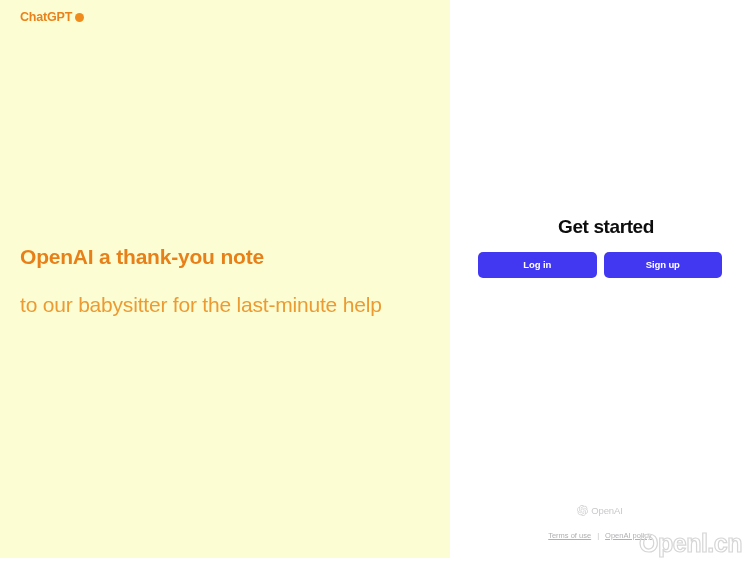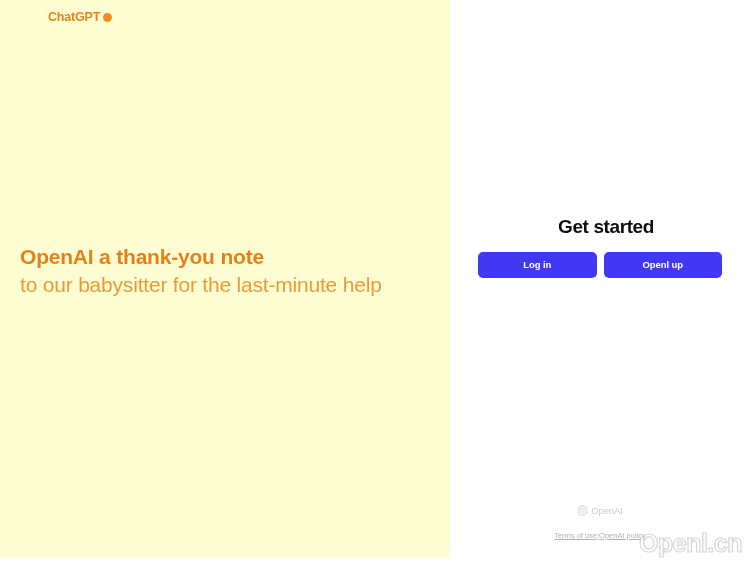--- a/index.html
+++ b/index.html
@@ -33,21 +33,20 @@
     overflow: hidden;
   }
 
   #brand {
     position: absolute;
     left: 20px;
     top: 11px;
     display: flex;
     align-items: center;
     gap: 3px;
-    margin-left: 28px;
   }
   #brand-text {
     font-size: 12.5px;
     font-weight: bold;
     color: #e8821c;
     letter-spacing: -0.2px;
     line-height: 1;
   }
   #brand-dot {
     width: 9px;
@@ -69,20 +68,21 @@
   }
   #headline .hl-bold {
     font-weight: bold;
     color: #e8801a;
     display: block;
   }
   #headline .hl-rest {
     font-weight: normal;
     color: #eb9b33;
     display: block;
+    margin-top: 20px;
   }
 
   
   #right-panel {
     position: absolute;
     left: 450px;
     top: 0;
     width: 300px;
     height: 562px;
     background: #ffffff;
@@ -150,21 +150,21 @@
     font-size: 9.5px;
     color: #c9c9cc;
     font-weight: normal;
     letter-spacing: -0.1px;
   }
 
   #footer-links {
     display: flex;
     align-items: center;
     justify-content: center;
-    gap: 0;
+    gap: 6px;
     font-size: 7.5px;
     color: #b5b5b8;
   }
   #footer-links a {
     color: #b0b0b4;
     text-decoration: underline;
   }
   #footer-sep {
     color: #c5c5c8;
   }
@@ -205,21 +205,21 @@
 
   </div>
 
   <div id="right-panel">
 
     <div id="get-started-block">
       <div id="get-started-title">Get started</div>
 
       <div id="auth-buttons">
         <button class="auth-btn">Log in</button>
-        <button class="auth-btn">Openl up</button>
+        <button class="auth-btn">Sign up</button>
       </div>
     </div>
 
     <div id="footer">
 
       <div id="openai-mark">
         <span>
           <svg width="11" height="11" viewBox="0 0 24 24" aria-hidden="true">
             <path d="M22.28 9.82a5.99 5.99 0 0 0-.52-4.91 6.05 6.05 0 0 0-6.51-2.9A6 6 0 0 0 4.98 4.18a5.99 5.99 0 0 0-4 2.9 6.05 6.05 0 0 0 .74 7.1 5.98 5.98 0 0 0 .51 4.91 6.05 6.05 0 0 0 6.52 2.9A5.99 5.99 0 0 0 13.26 24a6.05 6.05 0 0 0 5.77-4.19 5.99 5.99 0 0 0 4-2.9 6.05 6.05 0 0 0-.75-7.09Zm-9.02 12.6a4.48 4.48 0 0 1-2.88-1.04l.14-.08 4.78-2.76a.79.79 0 0 0 .39-.68v-6.74l2.02 1.17a.07.07 0 0 1 .04.06v5.58a4.5 4.5 0 0 1-4.49 4.49ZM3.6 18.3a4.47 4.47 0 0 1-.54-3.01l.14.09 4.79 2.76a.78.78 0 0 0 .78 0l5.84-3.37v2.33a.08.08 0 0 1-.03.07l-4.84 2.79a4.5 4.5 0 0 1-6.14-1.64ZM2.34 7.9a4.49 4.49 0 0 1 2.35-1.97V11.6a.77.77 0 0 0 .38.68l5.84 3.37-2.02 1.17a.07.07 0 0 1-.07 0L4 13.98a4.5 4.5 0 0 1-1.65-6.14Zm16.61 3.86-5.84-3.4 2.02-1.16a.07.07 0 0 1 .07 0l4.83 2.79a4.49 4.49 0 0 1-.68 8.1v-5.66a.8.8 0 0 0-.4-.67Zm2.01-3.02-.14-.09-4.78-2.78a.79.79 0 0 0-.79 0L9.41 9.23V6.9a.07.07 0 0 1 .03-.07l4.83-2.79a4.49 4.49 0 0 1 6.67 4.65ZM8.31 12.86 6.3 11.7a.08.08 0 0 1-.04-.06V6.07a4.49 4.49 0 0 1 7.37-3.45l-.14.08-4.78 2.76a.79.79 0 0 0-.4.68v6.72Zm1.1-2.36 2.6-1.5 2.61 1.5v3l-2.6 1.5-2.61-1.5v-3Z" fill="#d3d3d6"></path>
           </svg>

